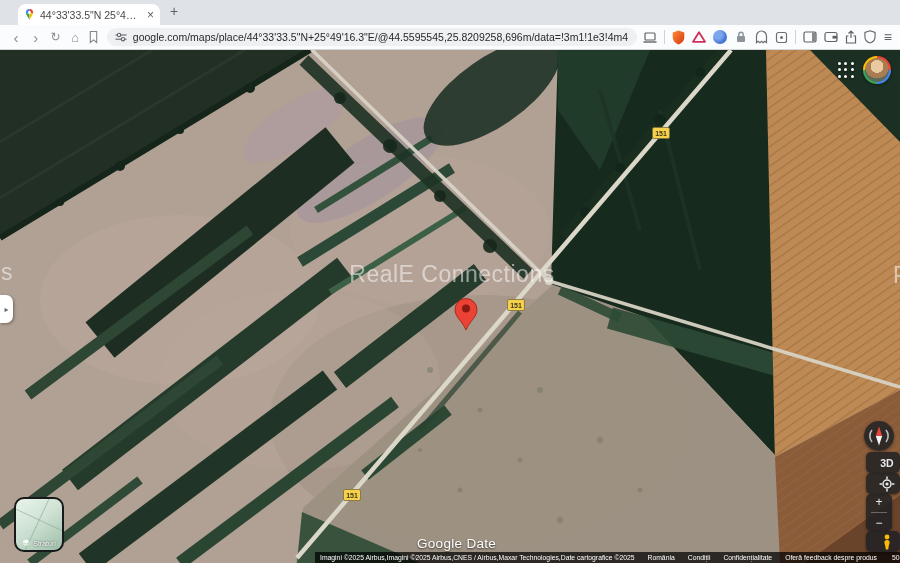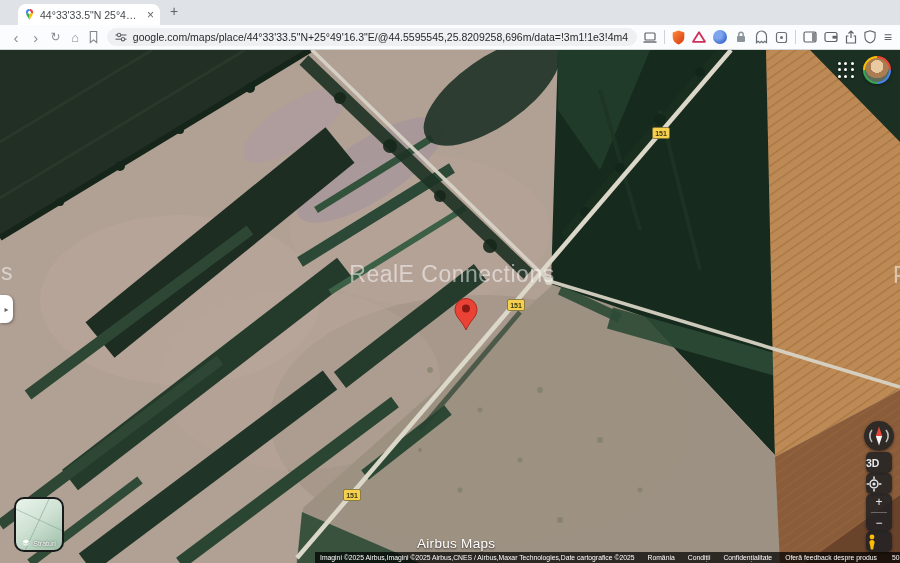--- a/index.html
+++ b/index.html
@@ -44,21 +44,21 @@
           justify-content:center;gap:3px;color:#fff;font-size:7px;text-shadow:0 0 2px rgba(0,0,0,.8);}
   .apps-grid{position:absolute;left:838px;top:12px;width:17px;height:17px;display:grid;
           grid-template-columns:repeat(3,1fr);gap:2px;filter:drop-shadow(0 1px 1px rgba(0,0,0,.5));}
   .apps-grid i{width:3px;height:3px;border-radius:50%;background:#fff;}
   .avatar{position:absolute;left:863px;top:6px;width:28px;height:28px;border-radius:50%;
           background:conic-gradient(#ea4335 0 25%,#4285f4 25% 50%,#34a853 50% 75%,#fbbc04 75% 100%);
           padding:2px;box-sizing:border-box;box-shadow:0 1px 3px rgba(0,0,0,.4);}
   .avatar .photo{width:100%;height:100%;border-radius:50%;
           background:radial-gradient(circle at 50% 35%,#e8c9a0 0 32%,#a97c52 33% 60%,#5d6b5a 61%);}
   .ctl{position:absolute;left:866px;width:26px;background:rgba(32,33,36,.85);border-radius:5px;
-       color:#e8eaed;box-shadow:0 1px 3px rgba(0,0,0,.45);display:flex;align-items:center;justify-content:flex-start;}
+       color:#e8eaed;box-shadow:0 1px 3px rgba(0,0,0,.45);display:flex;align-items:center;justify-content:center;padding-left:8px;}
   .compass{position:absolute;left:864px;top:371px;width:30px;height:30px;border-radius:50%;
        background:rgba(32,33,36,.85);box-shadow:0 1px 3px rgba(0,0,0,.45);}
   .btn3d{top:402px;height:21px;font-size:10.5px;font-weight:bold;}
   .btnloc{top:423px;height:21px;}
   .zoomctl{top:444px;height:37px;flex-direction:column;justify-content:space-between;padding:2px 0;box-sizing:border-box;}
   .zoomctl .zi{font-size:12px;line-height:12px;}
   .zoomctl .div{width:16px;height:1px;background:rgba(255,255,255,.3);}
   .pegman{top:481px;height:21px;}
   .gmlogo{position:absolute;left:417px;top:486px;color:#fff;font-size:13.5px;font-weight:500;
           letter-spacing:.3px;text-shadow:0 1px 2px rgba(0,0,0,.7);}
@@ -348,21 +348,21 @@
       <span class="div"></span>
       <span class="zi">−</span>
     </div>
     <div class="ctl pegman">
       <svg width="12" height="16" viewBox="0 0 12 16">
         <circle cx="6" cy="3" r="2.4" fill="#fbbc04"></circle>
         <path d="M6,6 c2,0 2.6,1.2 2.6,2.8 l-0.8,3 -0.6,3.6 h-2.4 l-0.6,-3.6 -0.8,-3 C3.4,7.2 4,6 6,6 z" fill="#fbbc04"></path>
       </svg>
     </div>
 
-    <div class="gmlogo">Airbus Maps</div>
+    <div class="gmlogo">Google Date</div>
 
     <div class="attrib">
       <span class="imagery">Imagini ©2025 Airbus,Imagini ©2025 Airbus,CNES / Airbus,Maxar Technologies,Date cartografice ©2025</span>
       <a>România</a>
       <a>Condiții</a>
       <a>Confidențialitate</a>
       <a>Oferă feedback despre produs</a>
       <span class="scalegrp">
         <span>50 m</span>
 

